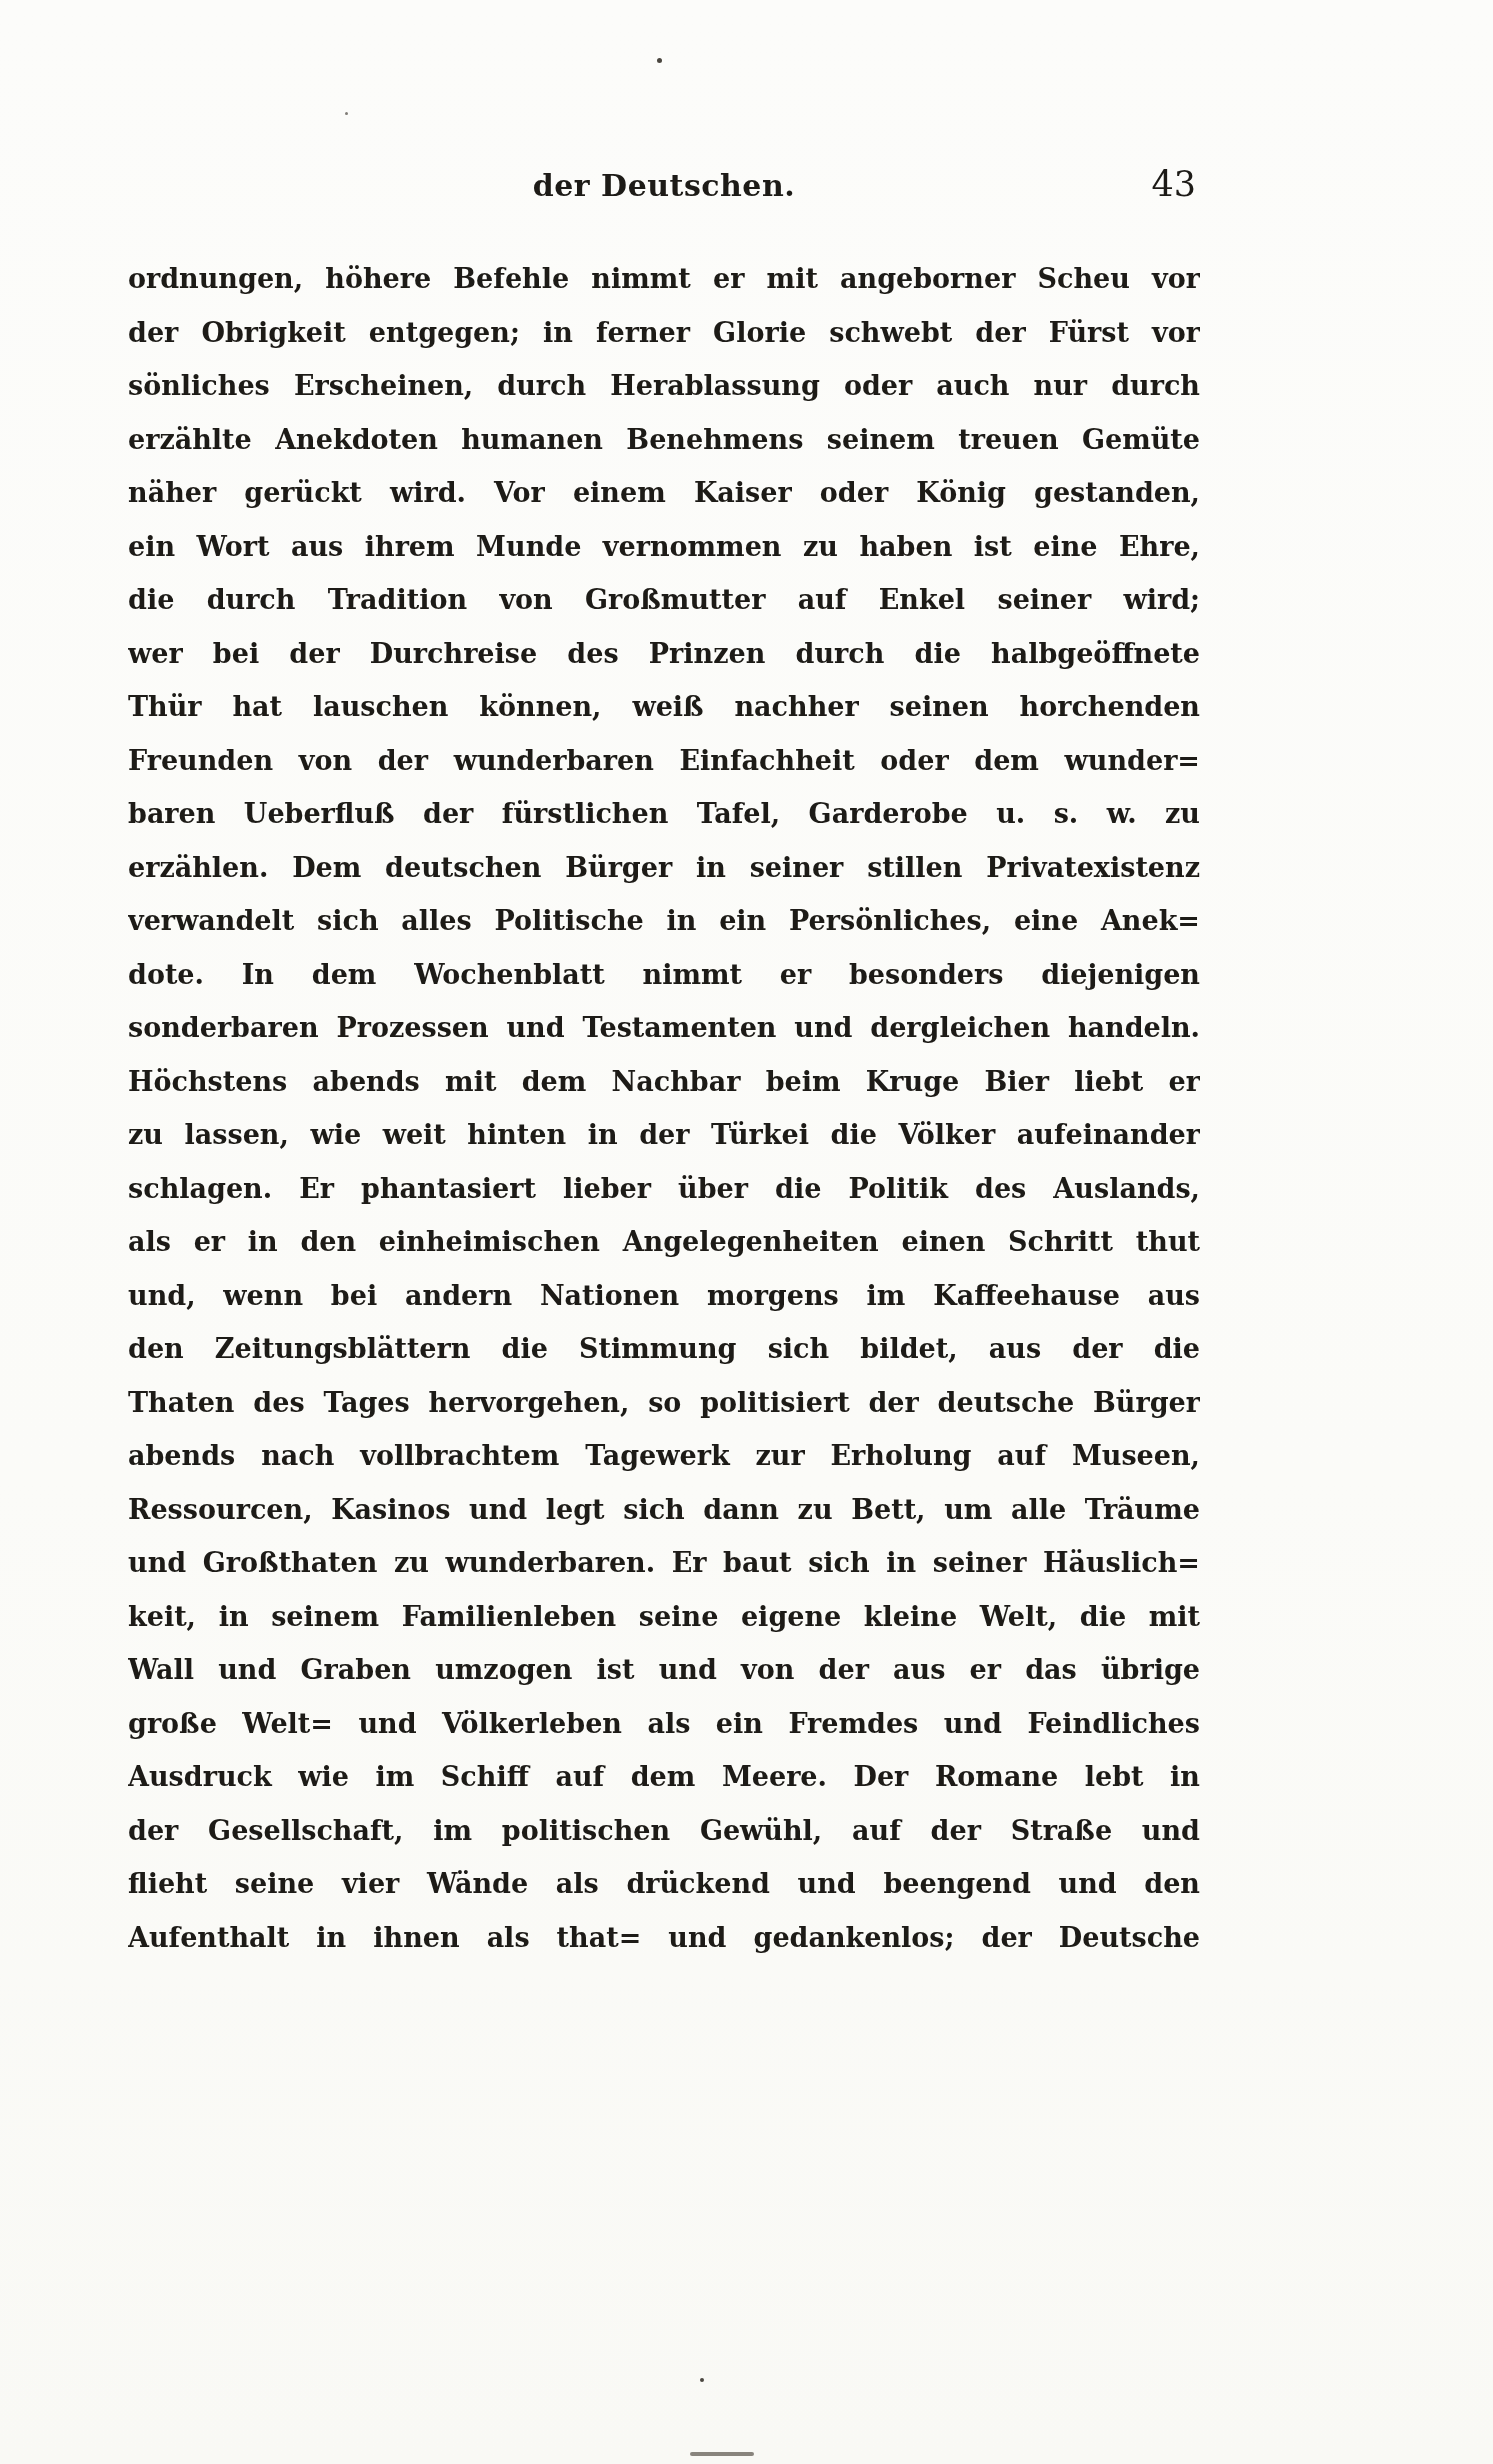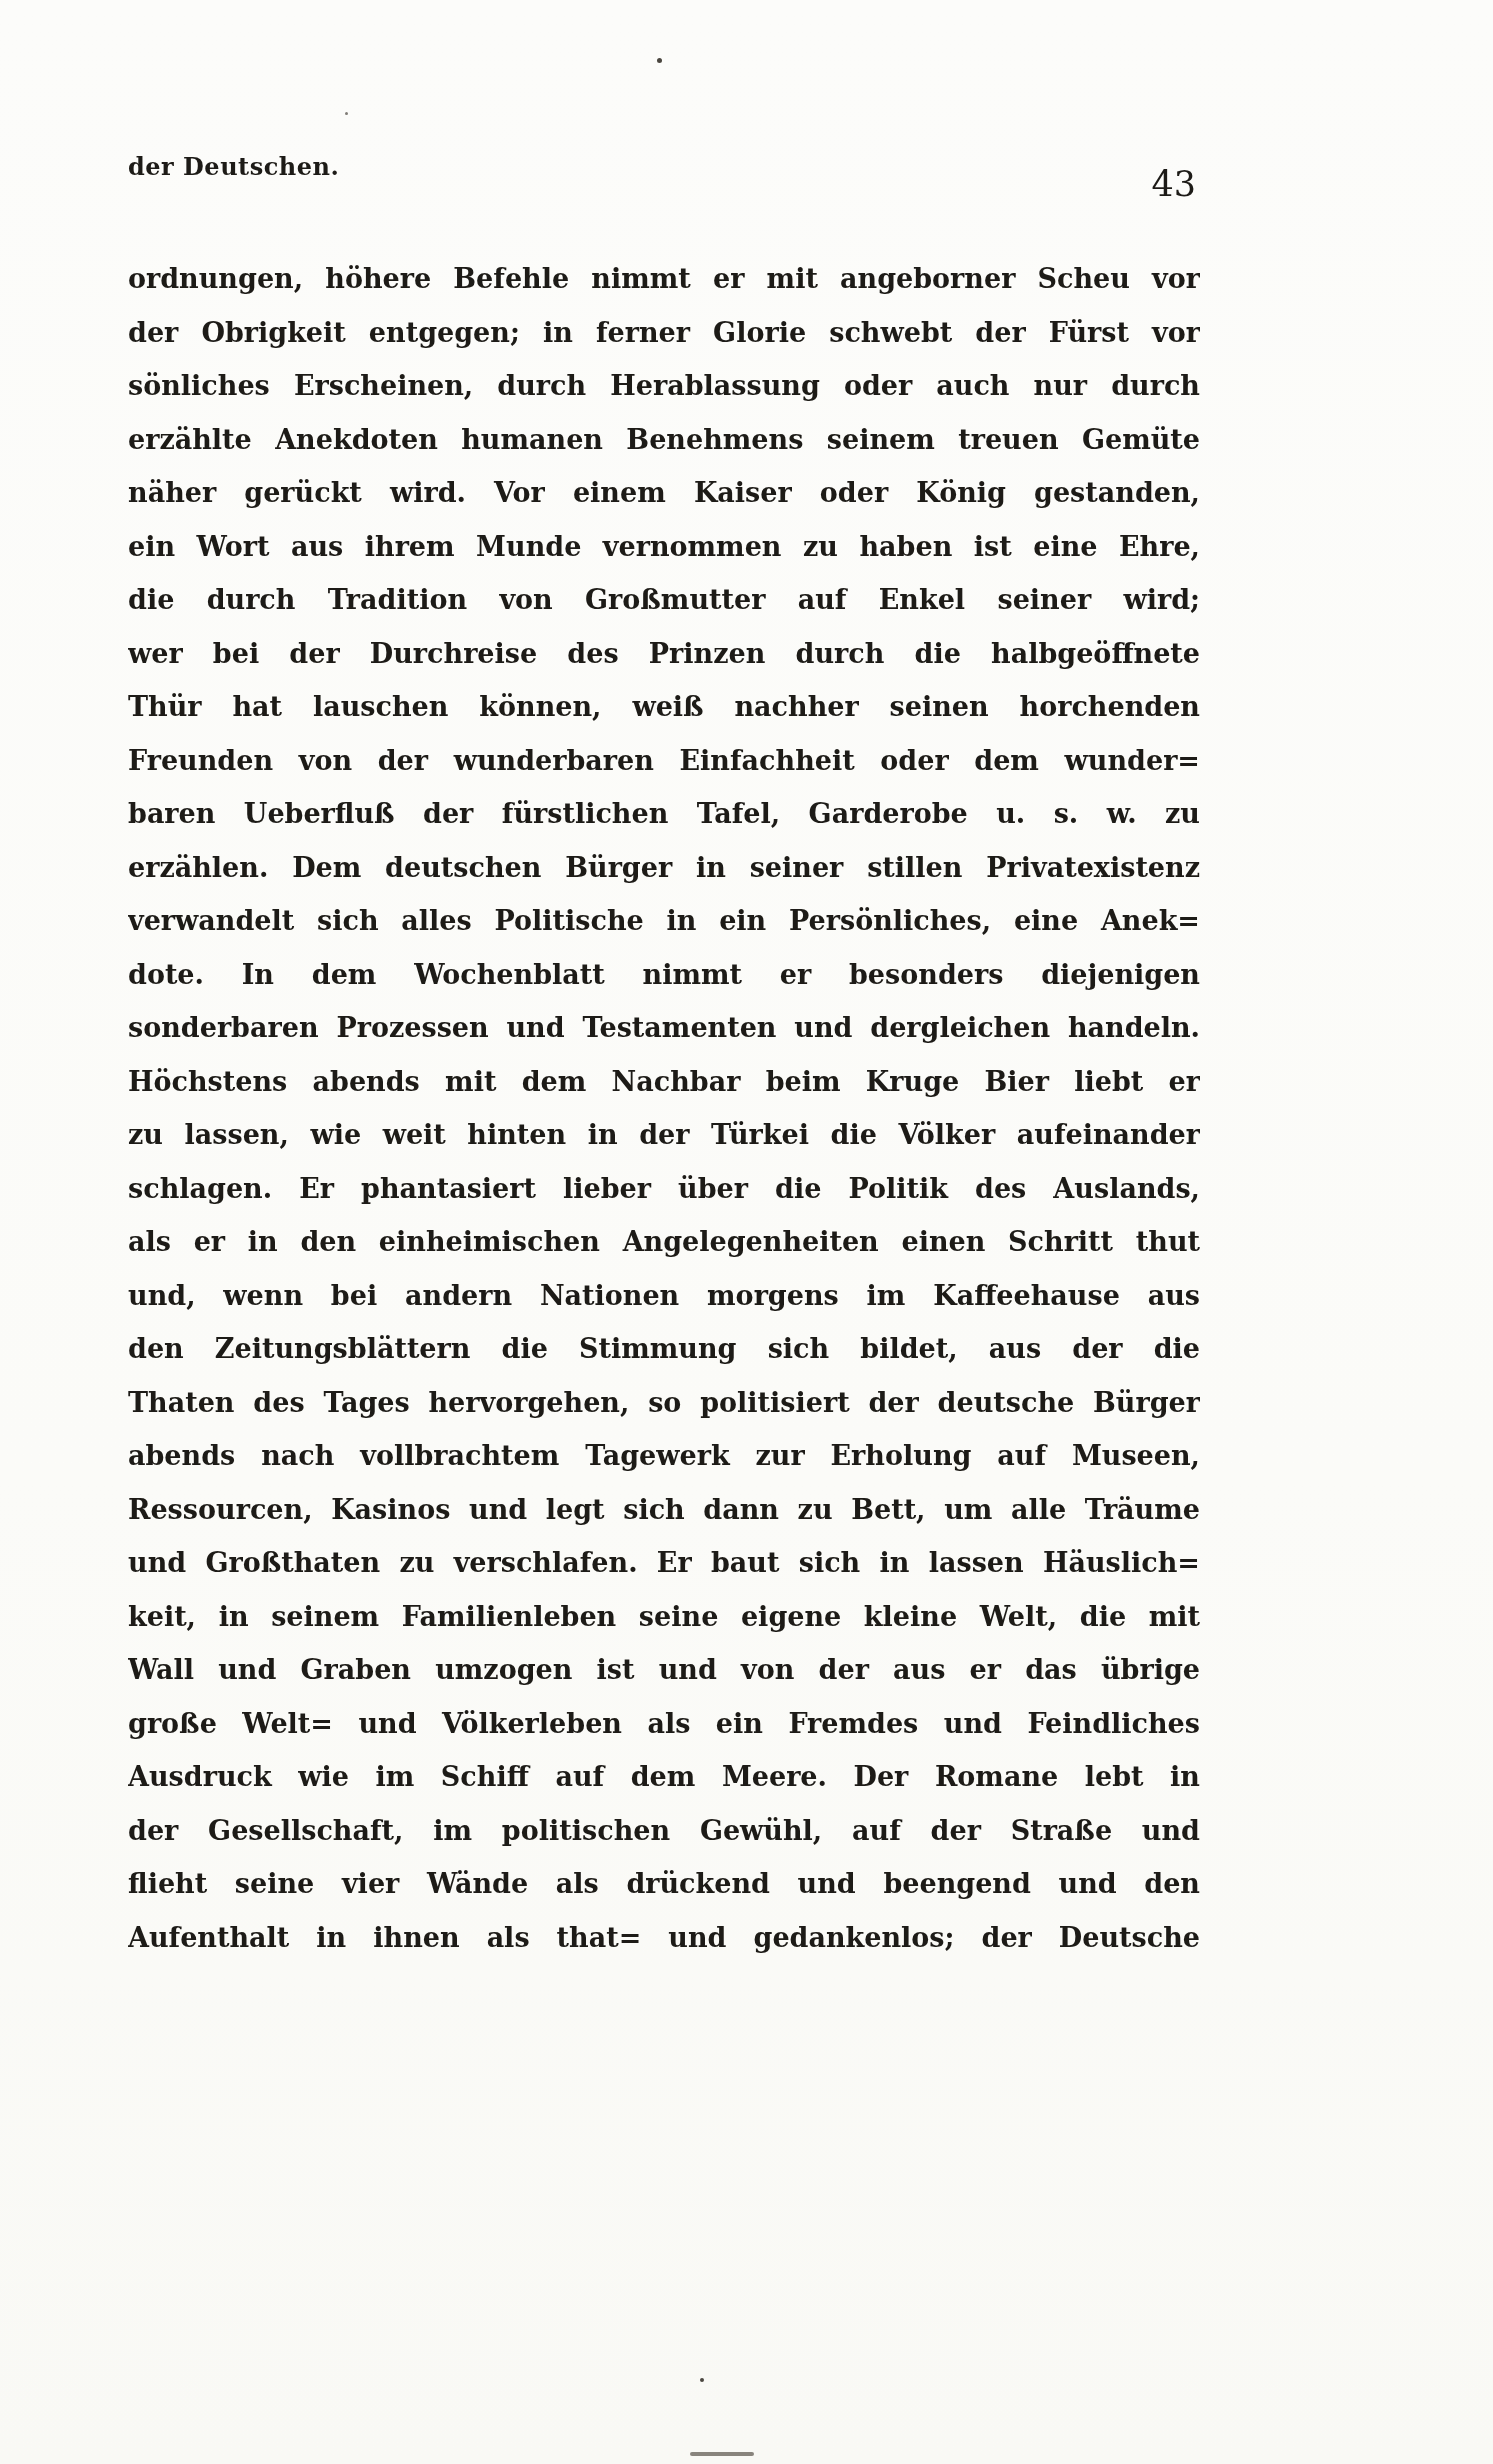--- a/index.html
+++ b/index.html
@@ -24,24 +24,25 @@
     position: absolute;
     top: 152px;
     left: 128px;
     width: 1072px;
     height: 50px;
   }
   .running-title {
     position: absolute;
     left: 0;
     width: 100%;
-    text-align: left;
-    font-size: 24px;
+    text-align: center;
+    font-size: 30px;
     font-weight: bold;
     letter-spacing: 0.5px;
+    margin-top: 16px;
   }
   .page-number {
     position: absolute;
     right: 4px;
     top: -4px;
     font-size: 35px;
     font-weight: normal;
     margin-top: 16px;
   }
   .text-block {
@@ -108,21 +109,21 @@
       <div class="line">sonderbaren Prozessen und Testamenten und dergleichen handeln.</div>
       <div class="line">Höchstens abends mit dem Nachbar beim Kruge Bier liebt er</div>
       <div class="line">zu lassen, wie weit hinten in der Türkei die Völker aufeinander</div>
       <div class="line">schlagen.  Er phantasiert lieber über die Politik des Auslands,</div>
       <div class="line">als er in den einheimischen Angelegenheiten einen Schritt thut</div>
       <div class="line">und, wenn bei andern Nationen morgens im Kaffeehause aus</div>
       <div class="line">den Zeitungsblättern die Stimmung sich bildet, aus der die</div>
       <div class="line">Thaten des Tages hervorgehen, so politisiert der deutsche Bürger</div>
       <div class="line">abends nach vollbrachtem Tagewerk zur Erholung auf Museen,</div>
       <div class="line">Ressourcen, Kasinos und legt sich dann zu Bett, um alle Träume</div>
-      <div class="line">und Großthaten zu verschlafen.  Er baut sich in lassen Häuslich=</div>
+      <div class="line">und Großthaten zu wunderbaren.  Er baut sich in seiner Häuslich=</div>
       <div class="line">keit, in seinem Familienleben seine eigene kleine Welt, die mit</div>
       <div class="line">Wall und Graben umzogen ist und von der aus er das übrige</div>
       <div class="line">große Welt= und Völkerleben als ein Fremdes und Feindliches</div>
       <div class="line">Ausdruck wie im Schiff auf dem Meere.  Der Romane lebt in</div>
       <div class="line">der Gesellschaft, im politischen Gewühl, auf der Straße und</div>
       <div class="line">flieht seine vier Wände als drückend und beengend und den</div>
       <div class="line">Aufenthalt in ihnen als that= und gedankenlos; der Deutsche</div>
     </div>
 
   <div class="speck speck-top"></div>

